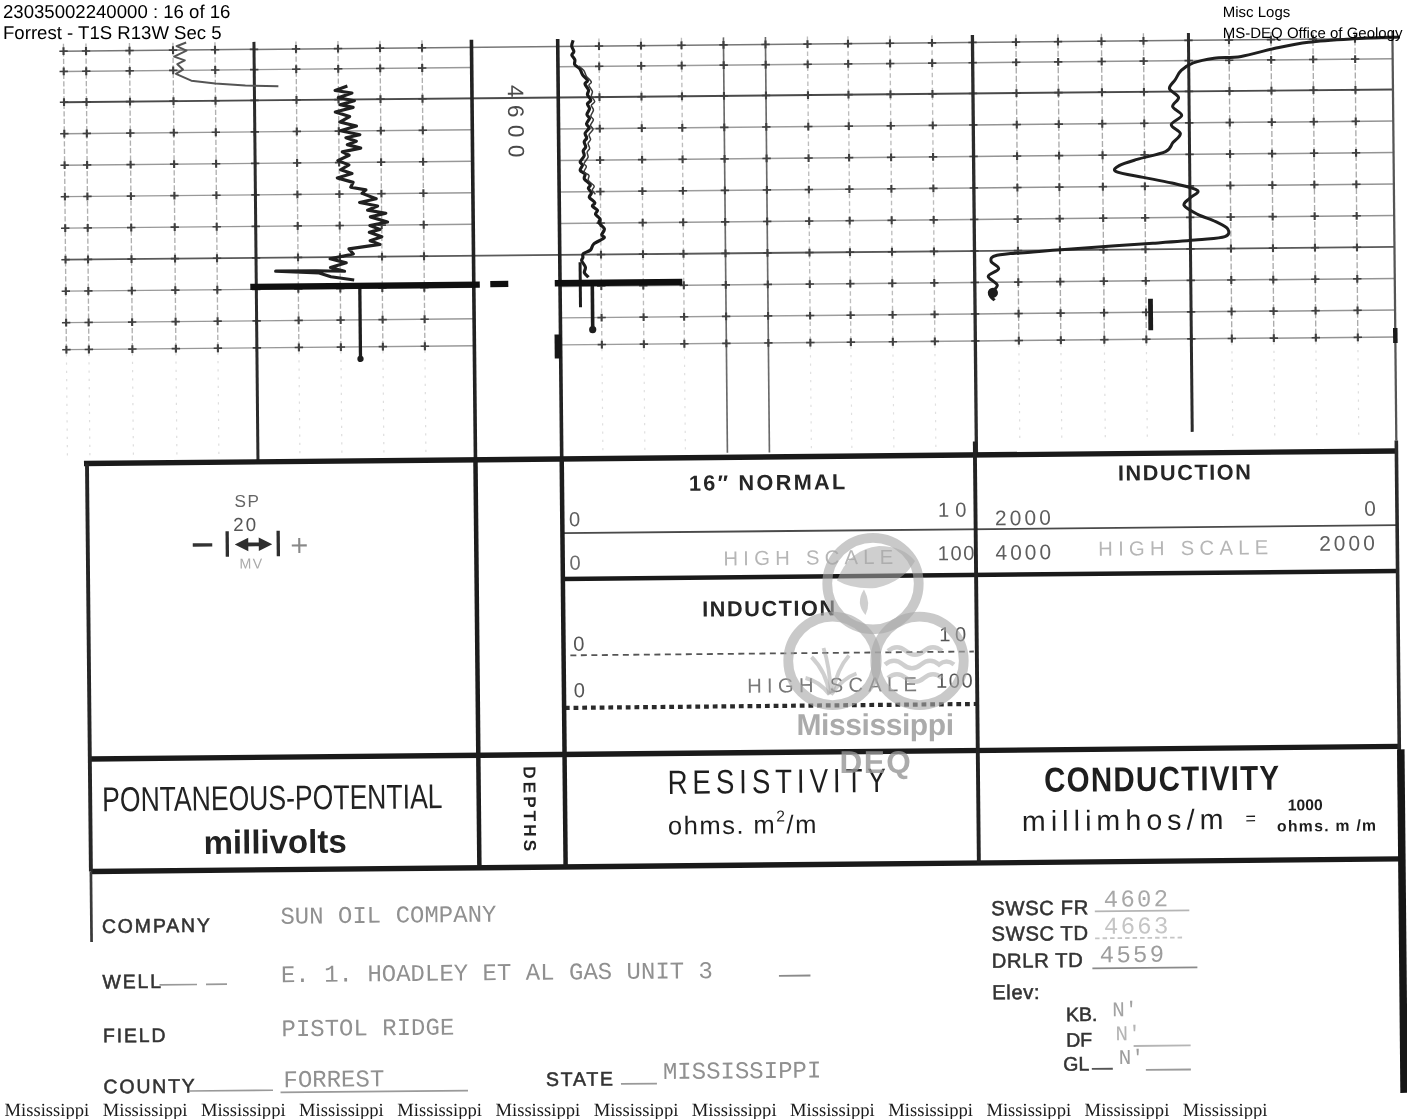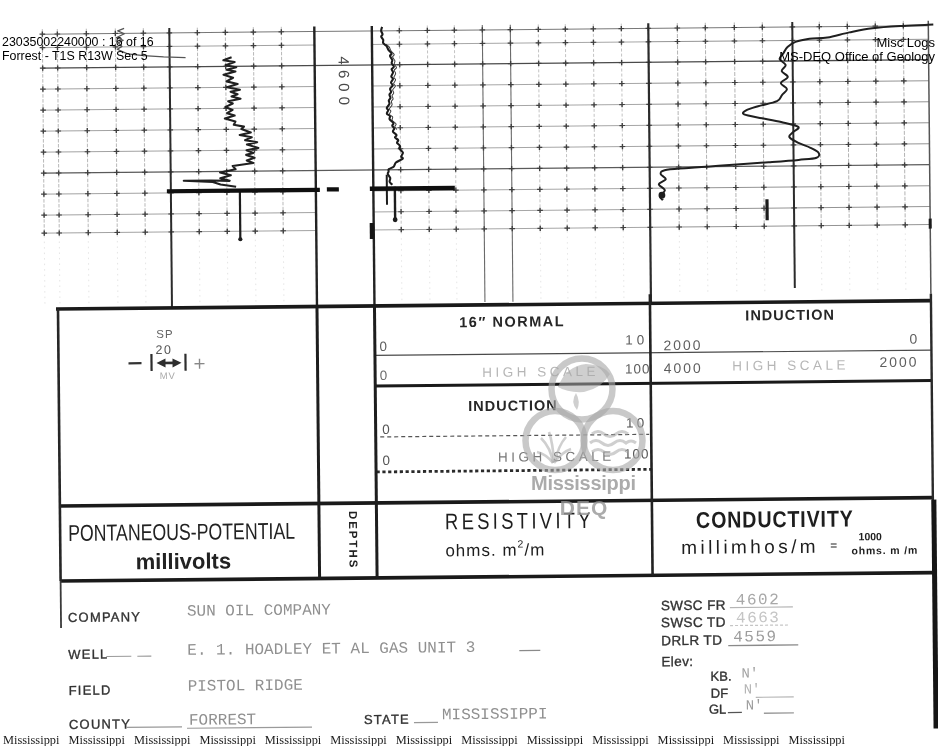--- a/index.html
+++ b/index.html
@@ -1,17 +1,17 @@
 <!DOCTYPE html>
 <html><head>
 <meta charset="utf-8">
 <style>
 html,body{margin:0;padding:0;}
 body{width:938px;height:746px;background:#fff;overflow:hidden;position:relative;font-family:"Liberation Sans",sans-serif;}
-.hdr{position:absolute;font-size:12.4px;line-height:13.6px;color:#000;white-space:pre;margin-top:34px;}
+.hdr{position:absolute;font-size:12.4px;line-height:13.6px;color:#000;white-space:pre;}
 </style>
 </head>
 <body>
 
 <svg width="938" height="746" viewBox="0 0 938 746" style="position:absolute;left:0;top:0">
 <g transform="rotate(-0.55 58 310)">
 
 <g>
         <line x1="45" y1="29" x2="45" y2="236" stroke="#b0b0b0" stroke-width="0.9" stroke-dasharray="3.5 1.5"></line>
         <line x1="45" y1="236" x2="45" y2="306" stroke="#dedede" stroke-width="0.8" stroke-dasharray="1.5 4"></line>
@@ -377,16 +377,16 @@
 
 <g fill="rgba(150,150,150,0.8)" font-family="Liberation Sans, sans-serif" font-weight="bold">
 <text x="584" y="490" text-anchor="middle" font-size="20" letter-spacing="1" textLength="106">Mississippi</text>
 <text x="584" y="515" text-anchor="middle" font-size="21" letter-spacing="1">DEQ</text>
 </g>
 </svg>
 
 <div class="hdr" style="left:2px;top:2px;">23035002240000 : 16 of 16
 Forrest - T1S R13W Sec 5</div>
 
-<div class="hdr" style="right:3px;top:2px;text-align:right;font-size:13px;">Misc Logs
+<div class="hdr" style="right:3px;top:2px;text-align:left;font-size:10px;">Misc Logs
 MS-DEQ Office of Geology</div>
 
 <div style="position:absolute;left:3px;top:733px;font-size:12.4px;color:#1c1c1c;white-space:pre;word-spacing:1.4px;font-family:Liberation Serif, serif;">Mississippi  Mississippi  Mississippi  Mississippi  Mississippi  Mississippi  Mississippi  Mississippi  Mississippi  Mississippi  Mississippi  Mississippi  Mississippi</div>
 
 </body></html>

